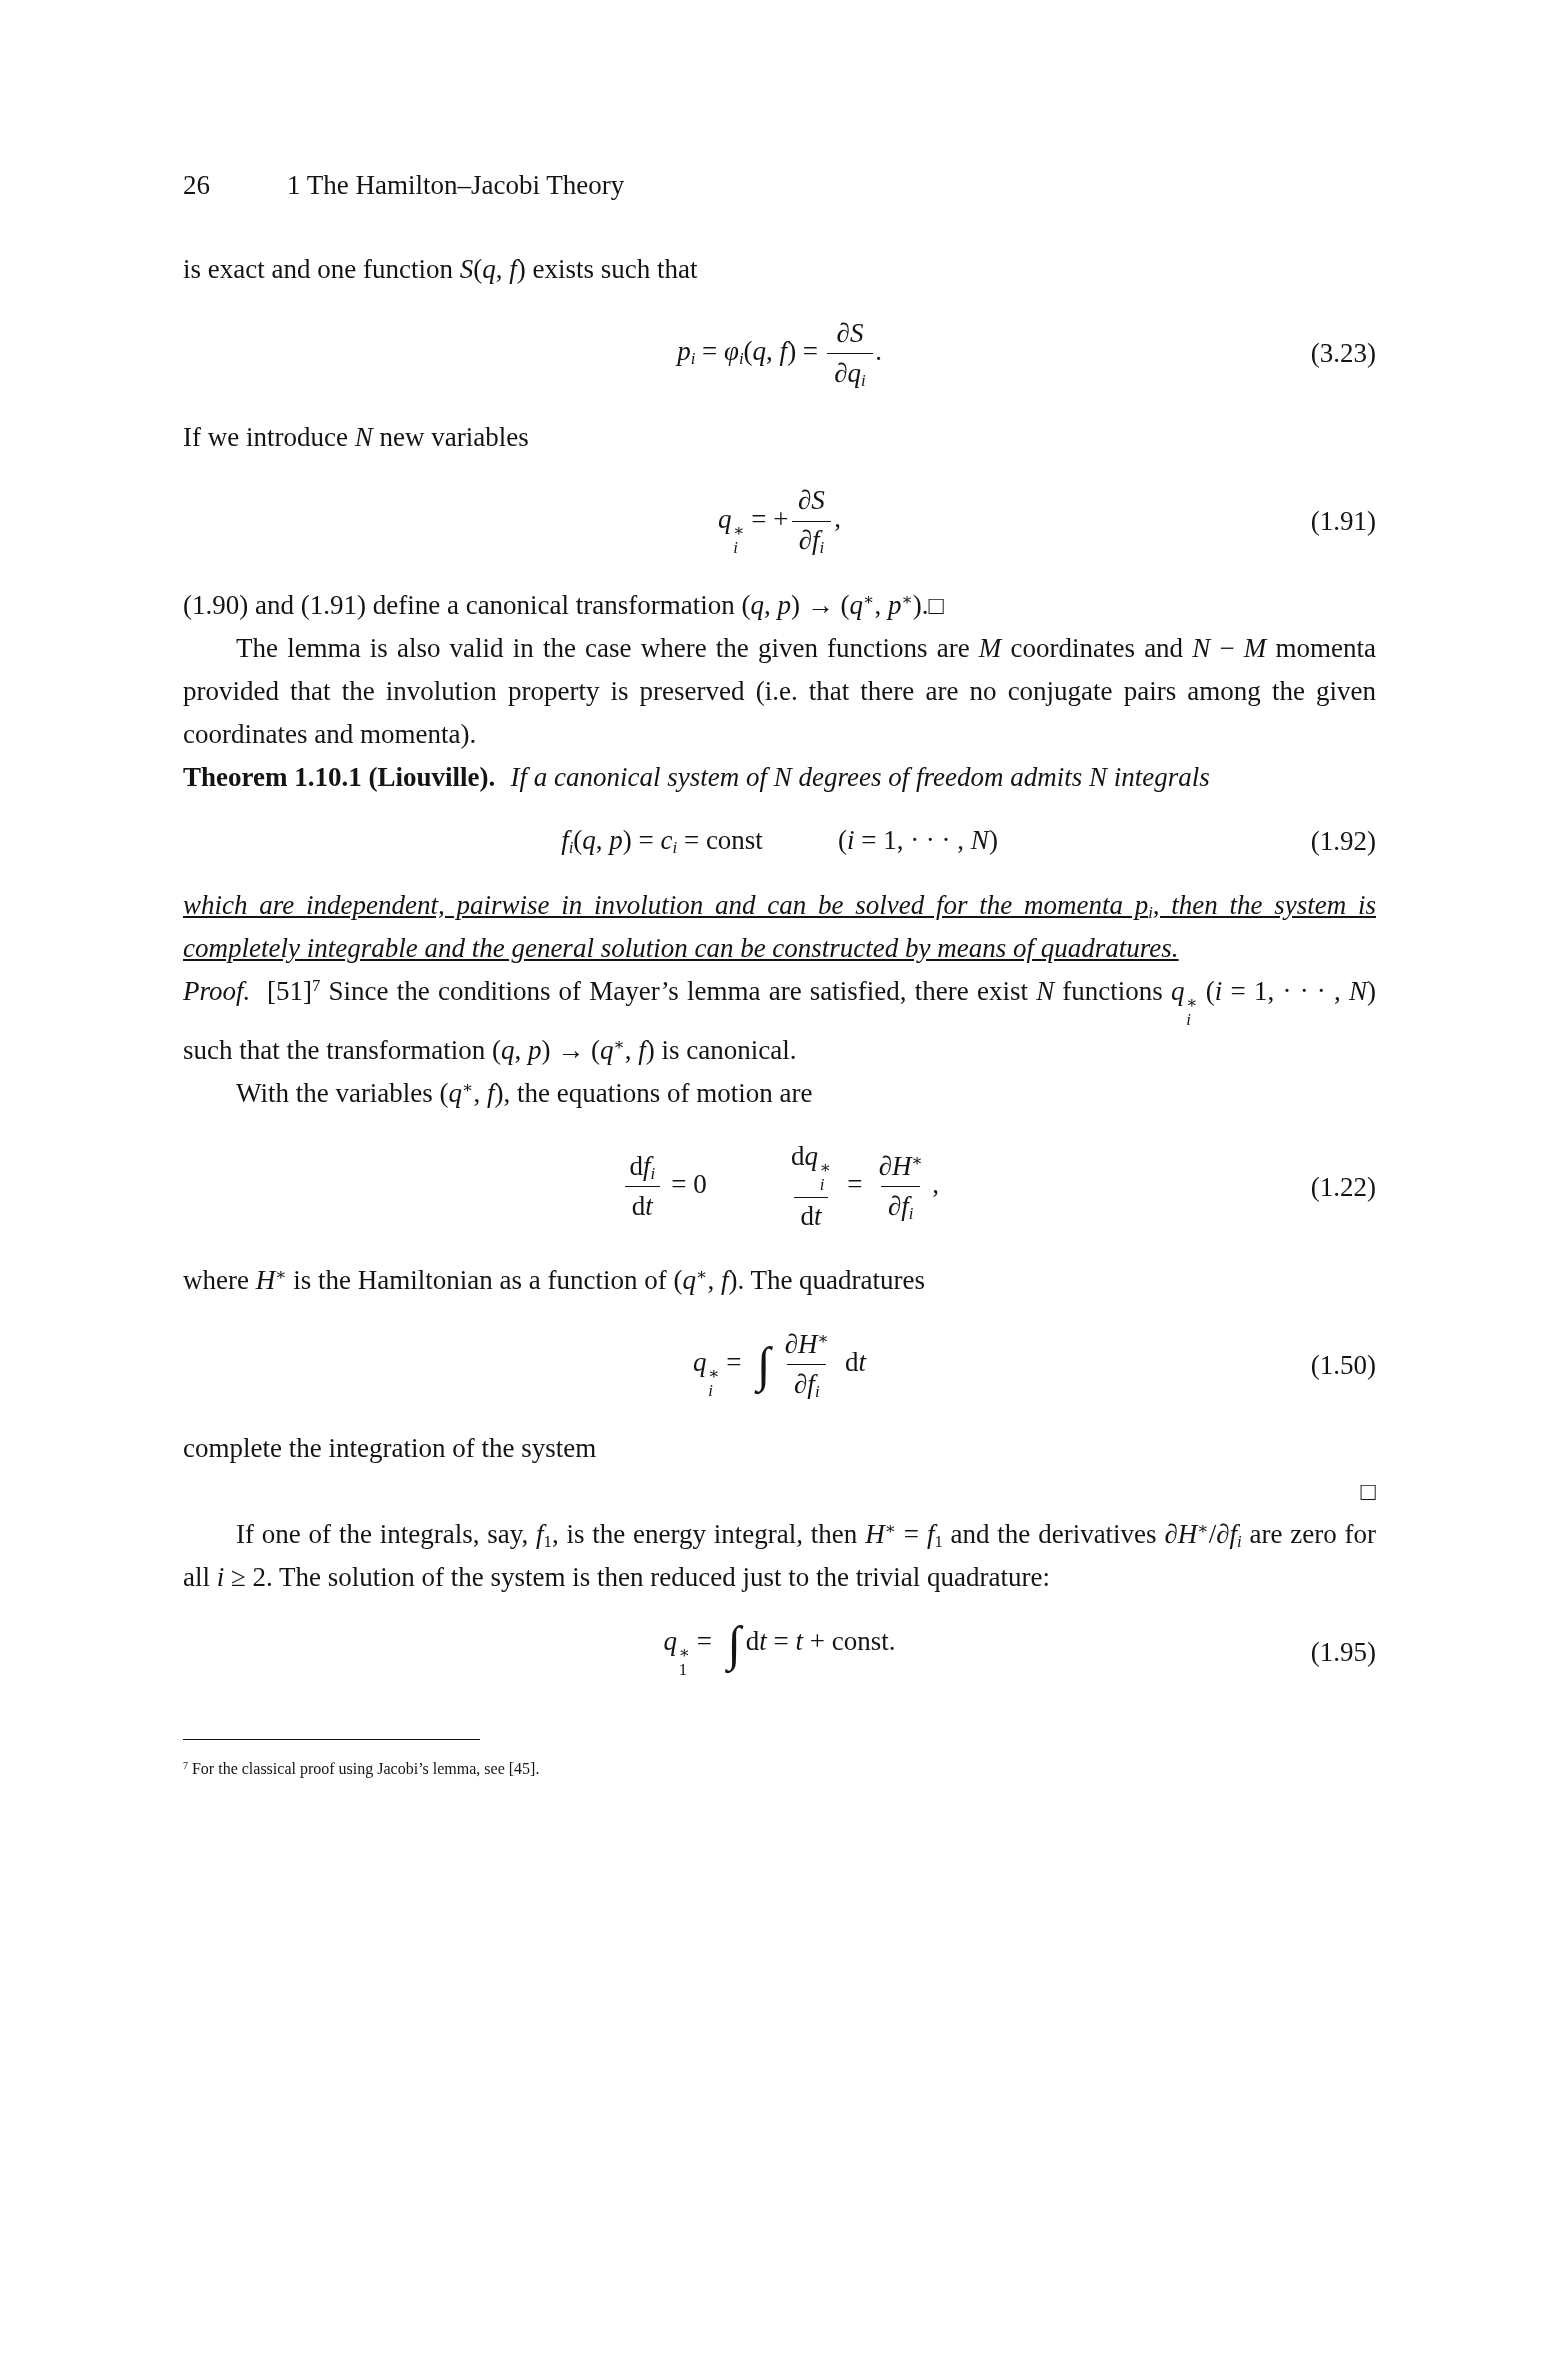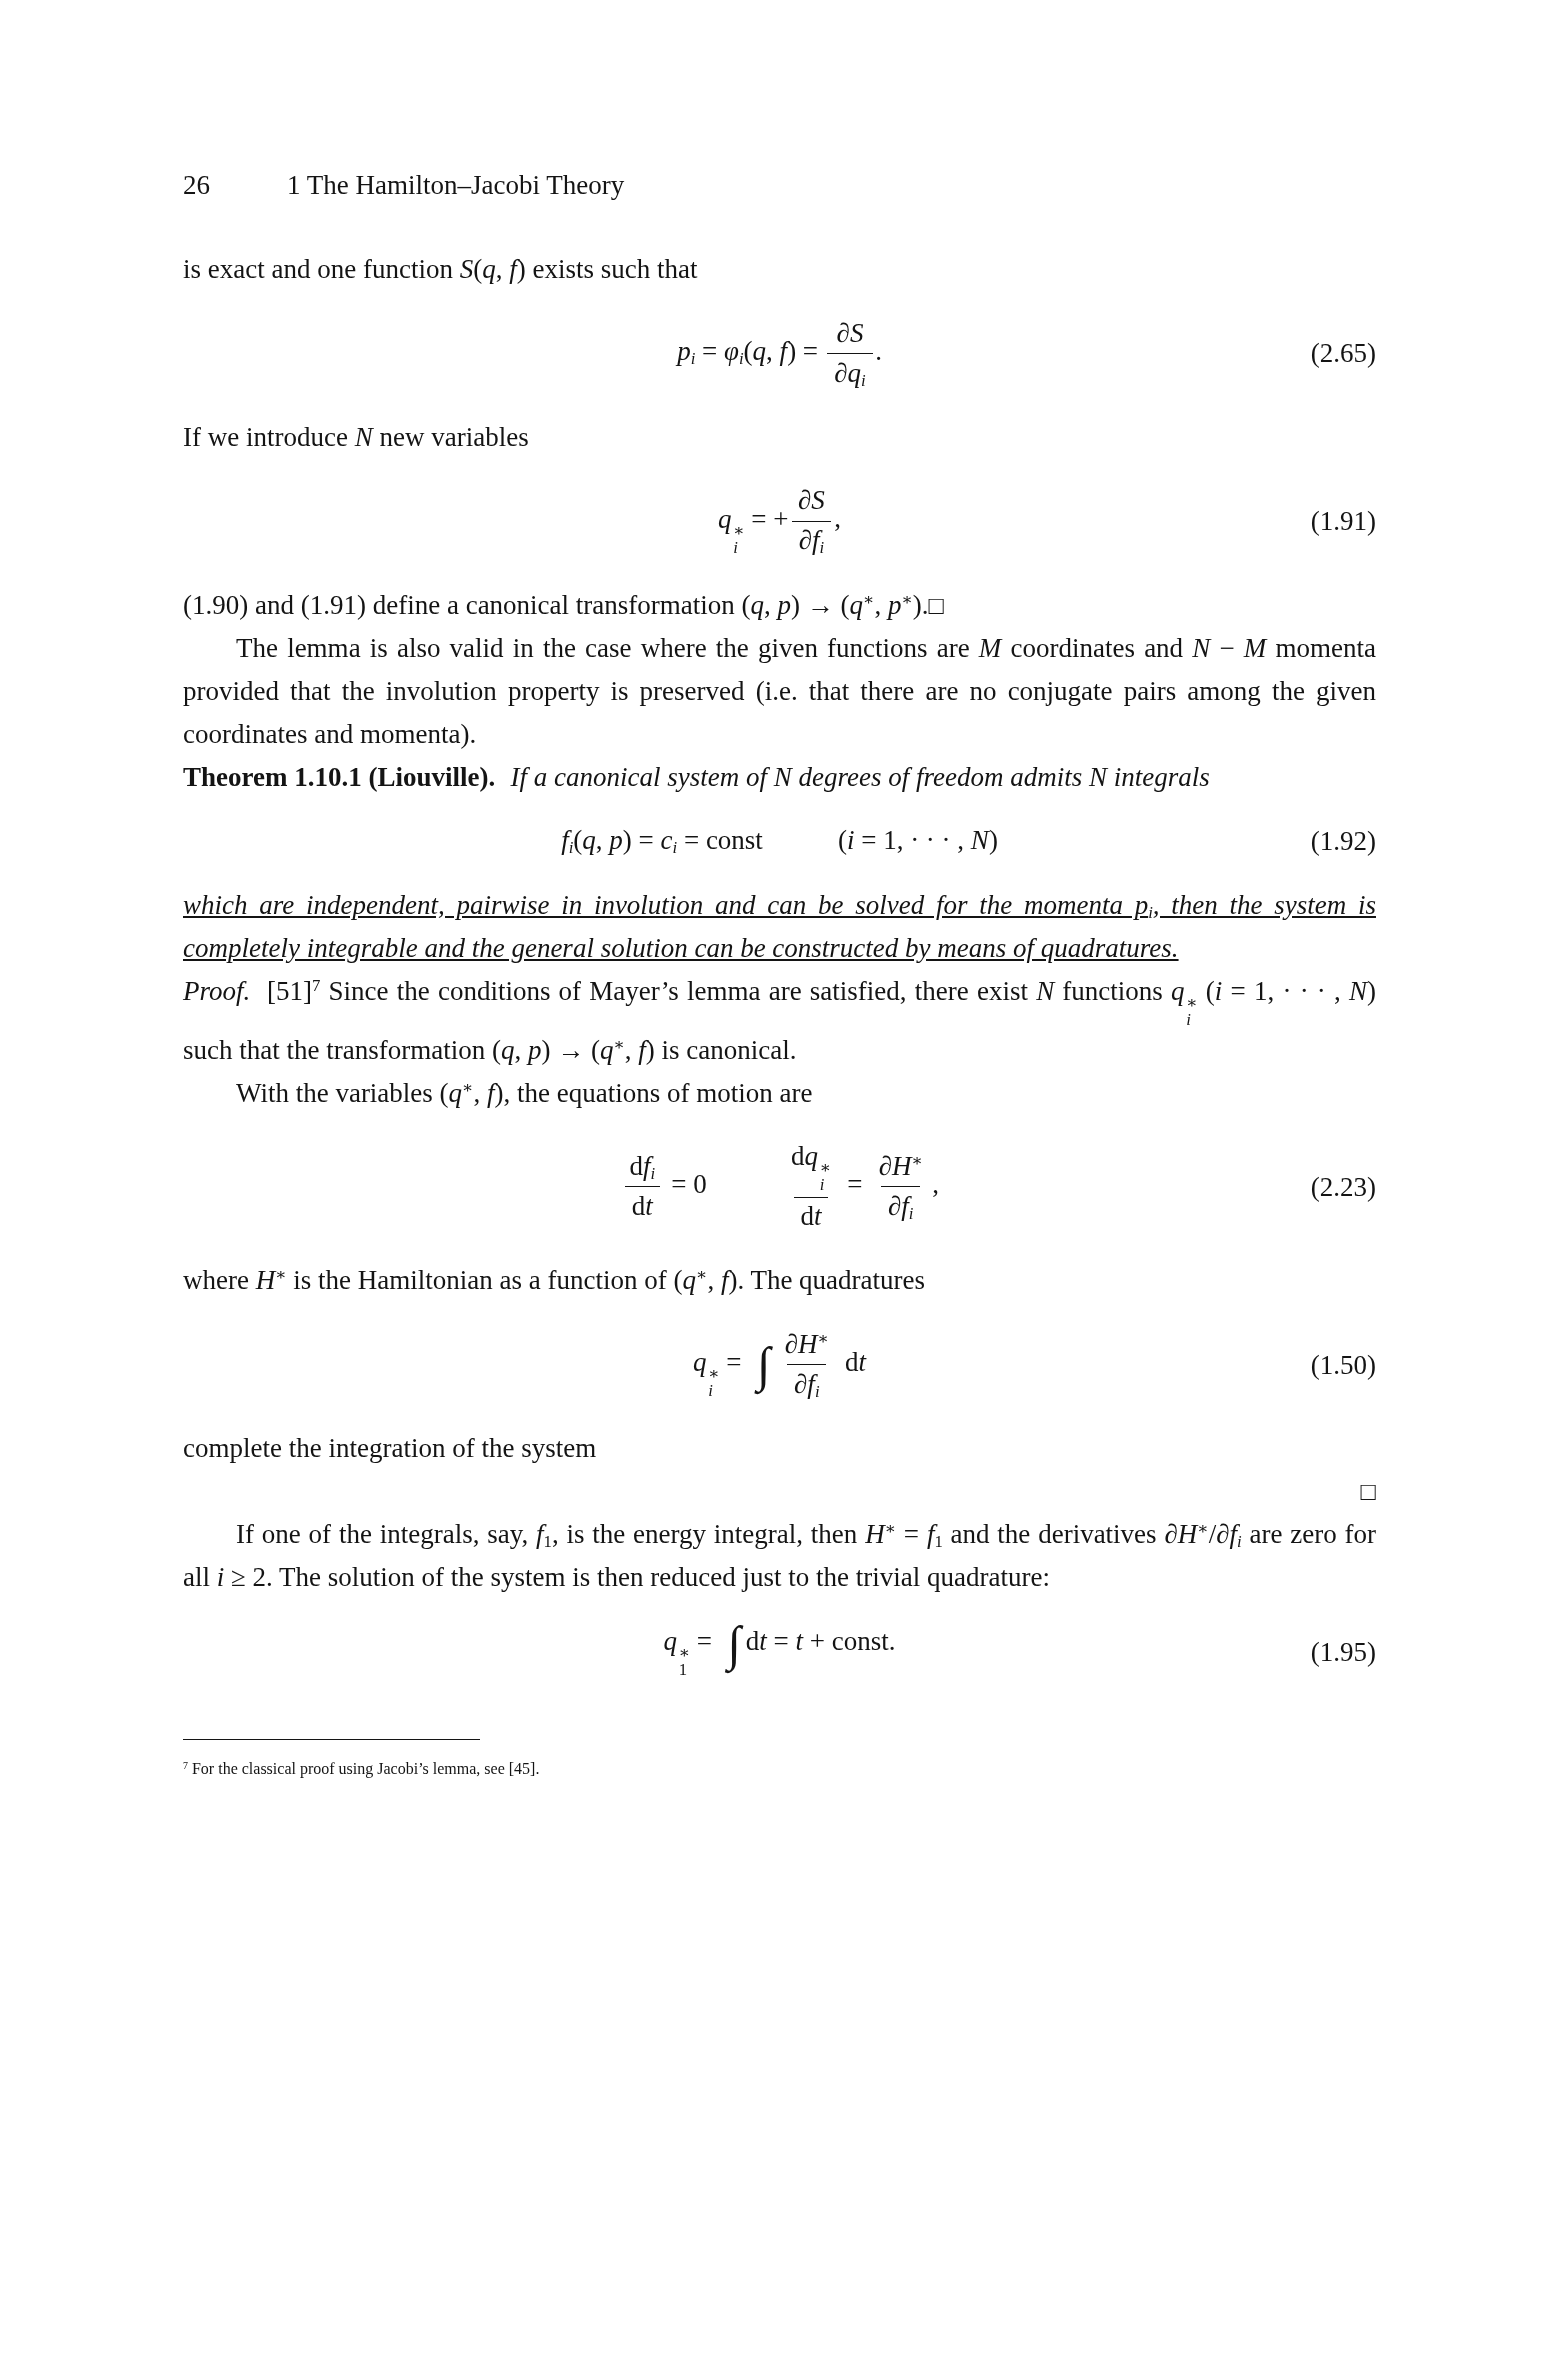--- a/index.html
+++ b/index.html
@@ -53,21 +53,21 @@
 
     <p class="para">is exact and one function <i>S</i>(<i>q</i>, <i>f</i>) exists such that</p>
 
     <div class="equation">
       <span class="eq-body">
         <span><i>p<sub>i</sub></i> = <i>φ<sub>i</sub></i>(<i>q</i>, <i>f</i>) = </span><span class="frac">
             <span class="num"><i>∂S</i></span>
             <span class="den"><i>∂q<sub>i</sub></i></span>
           </span><span>.</span>
       </span>
-      <span class="eq-number">(2.65)</span>
+      <span class="eq-number">(3.23)</span>
     </div>
 
     <p class="para">If we introduce <i>N</i> new variables</p>
 
     <div class="equation">
       <span class="eq-body">
         <span><i>q</i><span class="stk">
               <span>∗</span>
               <span><i>i</i></span>
             </span> = +</span><span class="frac">
@@ -119,21 +119,21 @@
             <span class="num">d<i>q</i><span class="stk">
                 <span>∗</span>
                 <span><i>i</i></span>
               </span></span>
             <span class="den">d<i>t</i></span>
           </span><span> = </span><span class="frac">
             <span class="num"><i>∂H</i><sup>∗</sup></span>
             <span class="den"><i>∂f<sub>i</sub></i></span>
           </span><span>,</span>
       </span>
-      <span class="eq-number">(2.23)</span>
+      <span class="eq-number">(1.22)</span>
     </div>
 
     <p class="para">where <i>H</i><sup>∗</sup> is the Hamiltonian as a function of (<i>q</i><sup>∗</sup>, <i>f</i>). The quadratures</p>
 
     <div class="equation">
       <span class="eq-body">
         <span><i>q</i><span class="stk">
               <span>∗</span>
               <span><i>i</i></span>
             </span> = </span><span class="int">∫</span><span class="frac">

